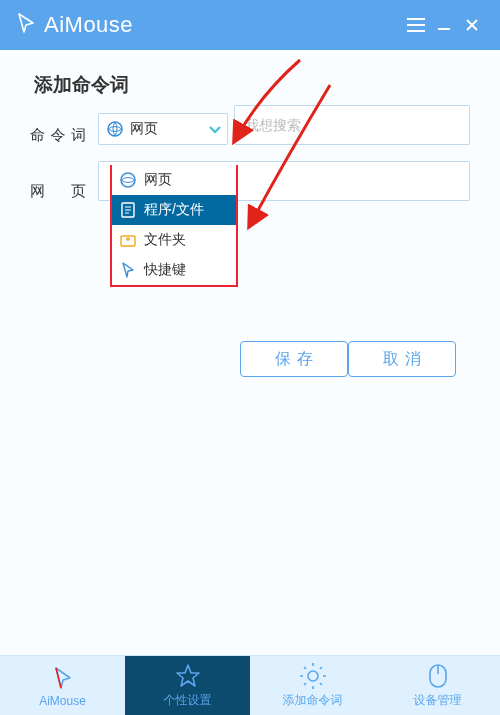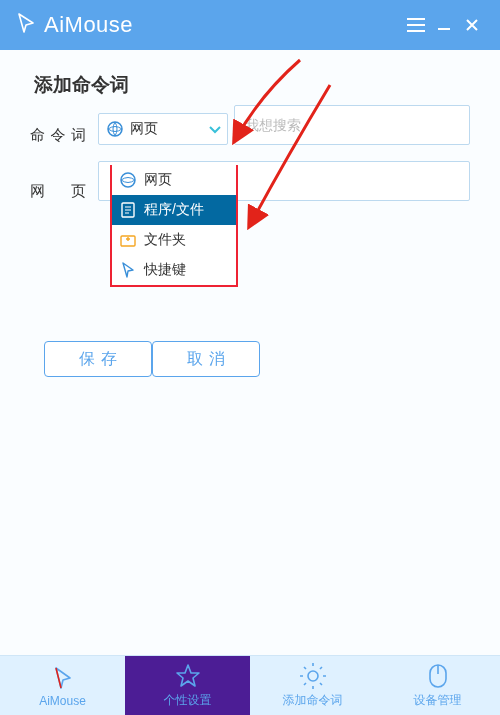--- a/index.html
+++ b/index.html
@@ -26,26 +26,26 @@
   .text-input::placeholder { color: #bbb; }
 
   .dropdown { position: absolute; left: 110px; top: 165px; width: 128px; background: #fff; border: 2px solid #e23; border-top: none; z-index: 5; }
   .dropdown .dd-item { height: 30px; display: flex; align-items: center; padding: 0 6px; font-size: 14px; color: #333; cursor: pointer; gap: 6px; }
   .dropdown .dd-item.selected { background: #0369a1; color: #fff; }
   .dropdown .dd-icon { width: 20px; height: 20px; display: flex; align-items: center; justify-content: center; }
 
   .arrow { position: absolute; pointer-events: none; z-index: 6; }
   .arrow svg { overflow: visible; }
 
-  .btn-row { display: flex; justify-content: flex-start; margin-top: 140px; padding: 0 14px; }
+  .btn-row { display: flex; justify-content: flex-end; margin-top: 140px; padding: 0 14px; }
   .btn { width: 108px; height: 36px; border: 1px solid #5ba5ec; background: #fff; color: #5ba5ec; font-size: 16px; border-radius: 4px; cursor: pointer; letter-spacing: 6px; padding-left: 6px; }
 
   .bottom-nav { position: absolute; left: 0; bottom: 0; width: 100%; height: 60px; background: #dff1ff; border-top: 1px solid #cfe6f7; display: flex; }
   .nav-item { flex: 1; display: flex; flex-direction: column; align-items: center; justify-content: center; gap: 2px; font-size: 12px; color: #5ba5ec; cursor: pointer; }
-  .nav-item.active { background: #4c1d95; }
+  .nav-item.active { background: #0c4a6e; }
   .nav-icon { height: 28px; display: flex; align-items: center; justify-content: center; }
 </style>
 </head>
 <body>
 
 <div class="titlebar">
   <div class="logo">
     <span>
       <svg width="24" height="24" viewBox="0 0 24 24">
           <path d="M5 3 L19 12 L12 14 L10 21 Z" fill="none" stroke="#fff" stroke-width="1.6" stroke-linejoin="round"></path>

